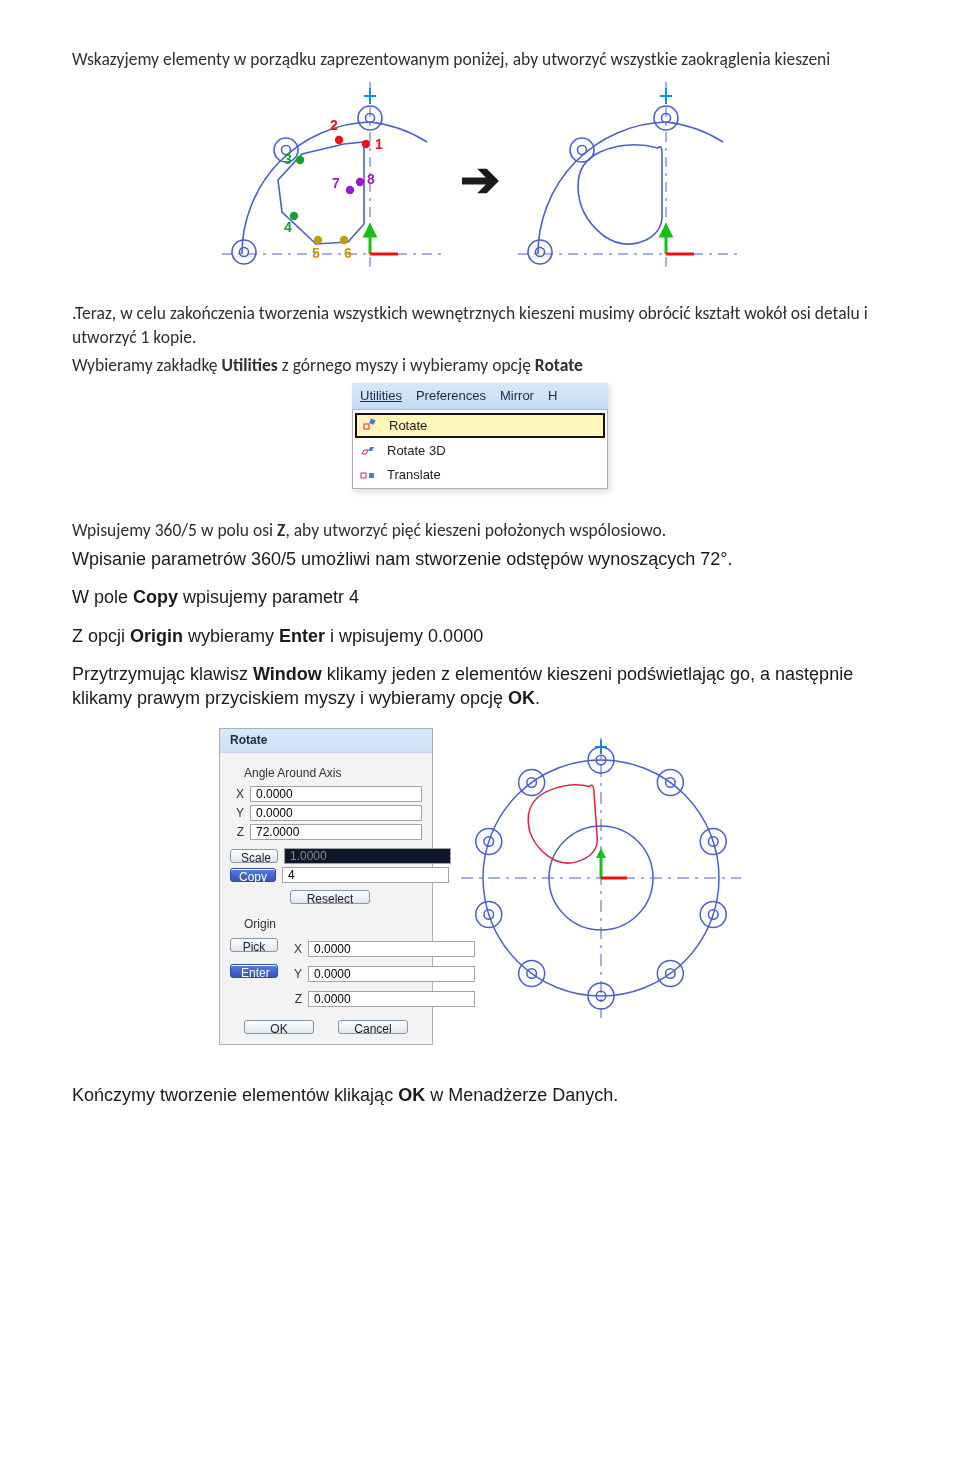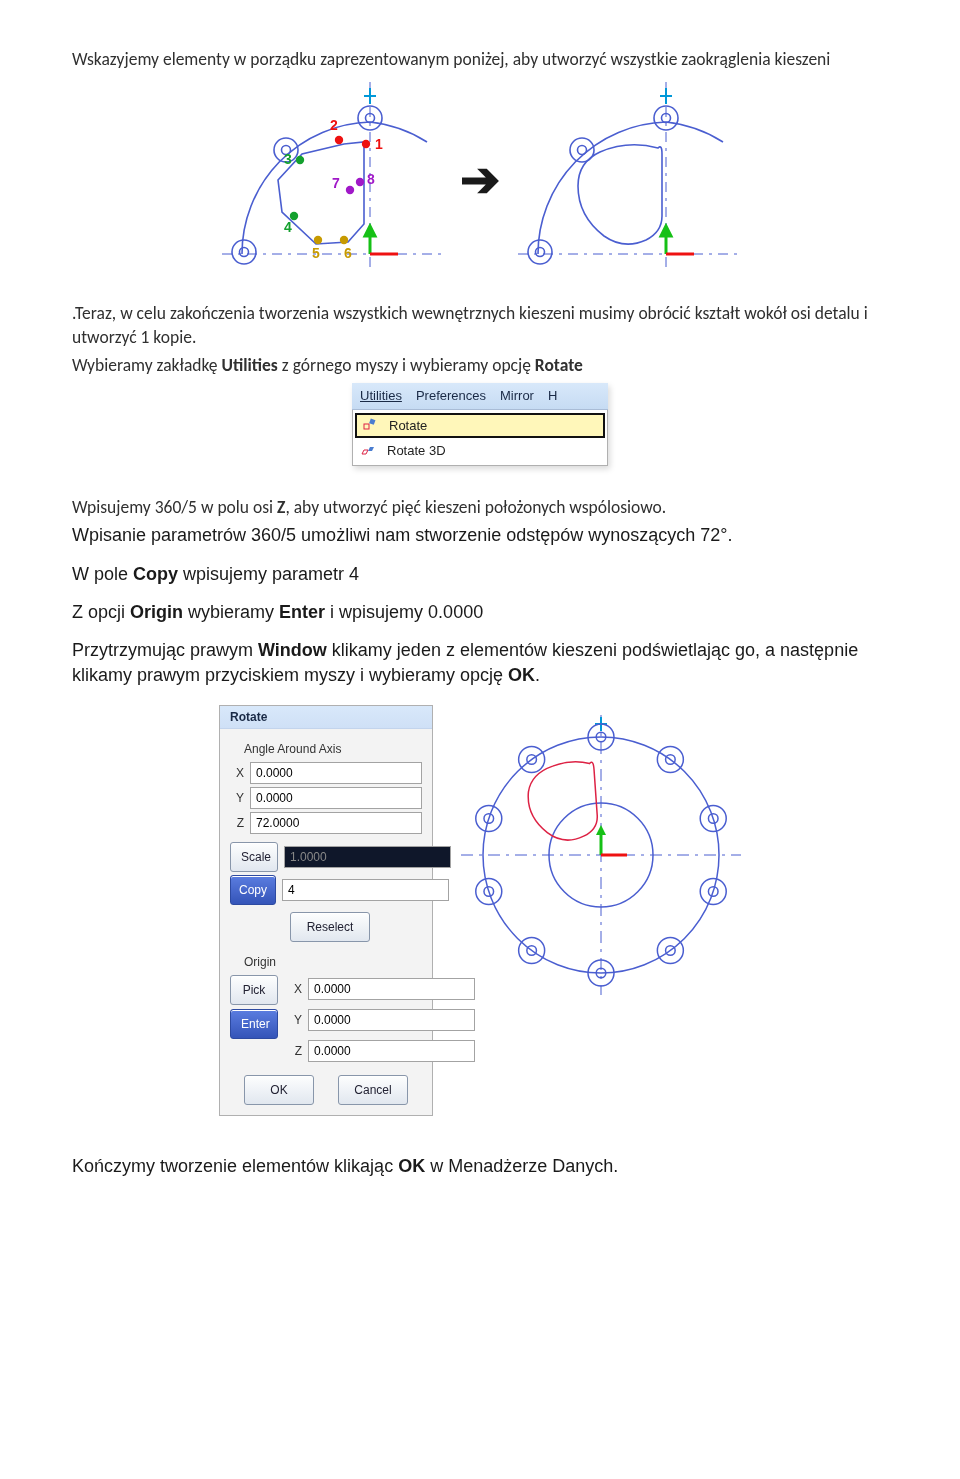--- a/index.html
+++ b/index.html
@@ -75,37 +75,37 @@
     color: #1a2a46;
     font-weight: 700;
     padding: 3px 10px;
     border-bottom: 1px solid #c3d4ec;
   }
   .panel .body { padding: 8px 10px 10px; background: #f3f3f3; }
   .panel .section-label { color: #333; margin: 4px 0 5px 14px; }
   .panel .row { display:flex; align-items:center; gap:6px; margin: 3px 0; }
   .panel .axlbl { width: 14px; text-align:right; color:#333; }
   .panel input[type=text] {
-    flex: 1; height: 22px; font-size: 12px;
+    flex: 1; height: 16px; font-size: 12px;
     border: 1px solid #a3a3a3; padding: 1px 5px; background:#fff;
     box-sizing: border-box;
   }
   .panel input.dim { color:#888; background:#0f172a; }
   .panel .btn {
-    font-size: 12px; padding: 1px 10px; height: 30px;
+    font-size: 12px; padding: 1px 10px; height: 14px;
     border: 1px solid #8896aa; border-radius: 3px;
     background: linear-gradient(#fdfefe,#e1e7ef); color:#223;
     box-shadow: inset 0 1px 0 #fff;
   }
   .panel .btn.primary { background: linear-gradient(#5b7de0,#3454b8); color:#fff; border-color:#2d4aa1; }
   .panel .btn.wide { width: 70px; }
   .panel .btn.reselect { margin: 4px 0 8px 60px; width: 80px; }
   .panel .btn.copy { background: linear-gradient(#5b7de0,#3454b8); color:#fff; border-color:#2d4aa1; padding:1px 8px; }
   .panel .footer { display:flex; justify-content:center; gap:24px; margin-top:10px; }
-  .panel .originbtns { display:flex; flex-direction:column; gap:4px; }
+  .panel .originbtns { display:flex; flex-direction:column; gap:12px; }
   .panel .origingrid { display:flex; gap:10px; }
   .panel .origincol { display:flex; flex-direction:column; gap:3px; flex:1; }
 
   
   .circpart { margin-top: 10px; }
 
 </style>
 </head>
 <body>
 
@@ -226,36 +226,45 @@
       </div>
       <div class="item">
         <span class="ico">
           <svg width="16" height="14">
               <path d="M2,10 L6,10 L8,6 L4,6 Z" fill="none" stroke="#d24"></path>
               <path d="M8,7 L12,7 L14,3 L10,3 Z" fill="#4a7dd0"></path>
             </svg>
         </span>
         <span>Rotate 3D</span>
       </div>
+      <div class="item">
+        <span class="ico">
+          <svg width="16" height="14">
+              <rect x="1" y="5" width="5" height="5" fill="none" stroke="#d24"></rect>
+              <rect x="9" y="5" width="5" height="5" fill="#4a7dd0"></rect>
+            </svg>
+        </span>
+        <span>Translate</span>
+      </div>
     </div>
   </div>
 </div>
 
 <p class="intro">
   <span>Wpisujemy 360/5 w polu osi </span><span class="bold">Z</span><span>, aby utworzyć pięć kieszeni położonych wspólosiowo.</span>
 </p>
 <p class="serif">Wpisanie parametrów 360/5 umożliwi nam stworzenie odstępów wynoszących 72°.</p>
 <p class="serif">
   <span>W pole </span><span class="bold">Copy</span><span> wpisujemy parametr 4</span>
 </p>
 <p class="serif">
   <span>Z opcji </span><span class="bold">Origin</span><span> wybieramy </span><span class="bold">Enter</span><span> i wpisujemy 0.0000</span>
 </p>
 <p class="serif">
-  <span>Przytrzymując prawym </span><span class="bold">Window</span><span> klikamy jeden z elementów kieszeni podświetlając go, a następnie klikamy prawym przyciskiem myszy i wybieramy opcję </span><span class="bold">OK</span><span>.</span>
+  <span>Przytrzymując klawisz </span><span class="bold">Window</span><span> klikamy jeden z elementów kieszeni podświetlając go, a następnie klikamy prawym przyciskiem myszy i wybieramy opcję </span><span class="bold">OK</span><span>.</span>
 </p>
 
 <div class="fig3">
 
   <div class="panel">
     <div class="titlebar">Rotate</div>
     <div class="body">
       <div class="section-label">Angle Around Axis</div>
       <div class="row">
           <span class="axlbl">X</span>

